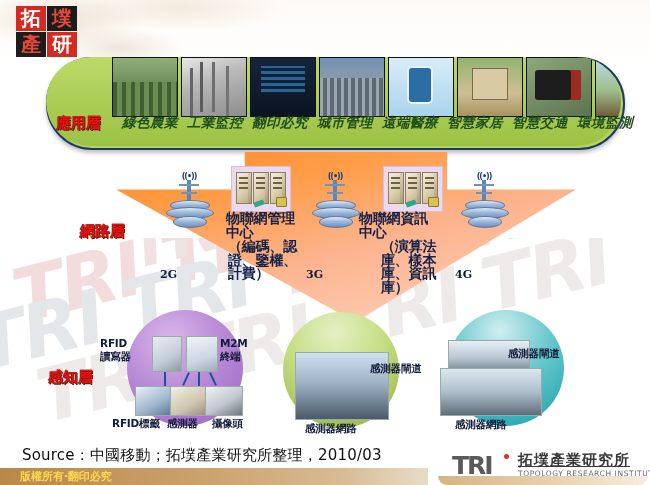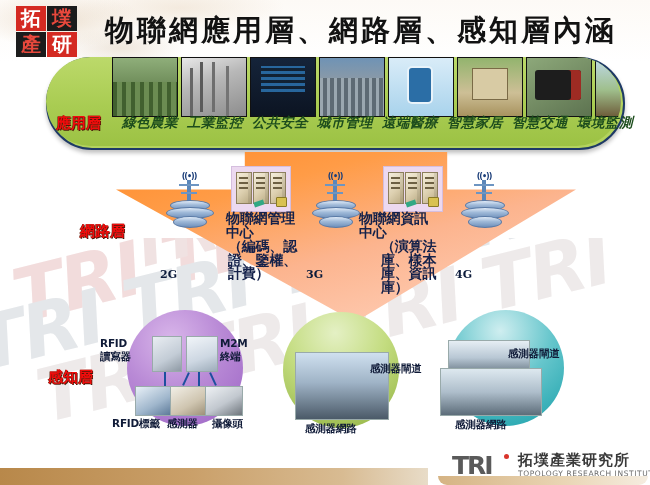--- a/index.html
+++ b/index.html
@@ -173,21 +173,21 @@
     font-size:11px;font-weight:bold;color:#ffd84d;white-space:nowrap;
   }
   
   .tri{position:absolute;left:452px;top:452px;width:190px;height:30px;}
   .tri-mark{position:absolute;left:0;top:1px;
     font-family:"DejaVu Sans","Liberation Sans",sans-serif;
     font-weight:bold;font-size:25px;color:#5a5a5a;letter-spacing:-2px;line-height:25px;}
   .tri-dot{position:absolute;left:52px;top:2px;width:5px;height:5px;border-radius:50%;background:#d9342b;}
   .tri-cn{position:absolute;left:66px;top:-1px;
     font-family:"DejaVu Serif","Liberation Serif",serif;
-    font-weight:bold;font-size:15px;color:#3a3a3a;letter-spacing:1px;white-space:nowrap;}
+    font-weight:bold;font-size:15px;color:#3a3a3a;letter-spacing:1px;white-space:nowrap;text-decoration:underline;}
   .tri-en{position:absolute;left:66px;top:17px;
     font-family:"DejaVu Sans","Liberation Sans",sans-serif;
     font-size:7.5px;color:#6a6a6a;letter-spacing:.6px;white-space:nowrap;}
   .tri-sweep{position:absolute;left:-14px;top:24px;width:210px;height:9px;
     background:linear-gradient(90deg,#c79a5a 0%,#e2c79b 60%,#f2e7d6 100%);
     border-radius:0 0 40px 40px;opacity:.75;}
 </style>
 </head>
 <body>
 
@@ -202,41 +202,40 @@
     <div class="wm-row wm-d">TRI TRI TRI</div>
   </div>
 
   <div class="logo">
     <div class="cell c1">拓</div>
     <div class="cell c2">墣</div>
     <div class="cell c3">產</div>
     <div class="cell c4">研</div>
   </div>
 
-  <div class="title">物聯網應用層、網路層、感知層內涵</div>
 
   <div class="app-pill"></div>
   <div class="app-pill-inner">
     <div class="thumbs">
       <div class="thumb t-agri"></div>
       <div class="thumb t-ind"></div>
       <div class="thumb t-pub"></div>
       <div class="thumb t-city"></div>
       <div class="thumb t-med"></div>
       <div class="thumb t-home"></div>
       <div class="thumb t-tran"></div>
       <div class="thumb t-env"></div>
     </div>
   </div>
   <div class="app-row">
     <div class="layer-tag app-tag">應用層</div>
     <div class="app-items">
       <div class="app-item">綠色農業</div>
       <div class="app-item">工業監控</div>
-      <div class="app-item">公共安全</div>
+      <div class="app-item">翻印必究</div>
       <div class="app-item">城市管理</div>
       <div class="app-item">遠端醫療</div>
       <div class="app-item">智慧家居</div>
       <div class="app-item">智慧交通</div>
       <div class="app-item">環境監測</div>
     </div>
   </div>
 
   <div class="arrow-2"></div>
   <div class="layer-tag net-tag">網路層</div>
@@ -308,21 +307,23 @@
   <div class="ph" style="left:295px;top:352px;width:92px;height:66px;background:linear-gradient(180deg,#cfe0ef 0%,#9fb3c6 45%,#4b5a68 100%);"></div>
   <div class="mini-lbl" style="left:370px;top:362px;">感測器閘道</div>
   <div class="mini-lbl" style="left:305px;top:422px;">感測器網路</div>
 
   <div class="circle c-teal"></div>
   <div class="ph" style="left:448px;top:340px;width:80px;height:28px;background:linear-gradient(180deg,#e6eef4 0%,#b8c7d4 60%,#7f8f9c 100%);"></div>
   <div class="ph" style="left:440px;top:368px;width:100px;height:46px;background:linear-gradient(180deg,#dde8ef 0%,#aebecb 50%,#5d6d7a 100%);"></div>
   <div class="mini-lbl" style="left:508px;top:347px;">感測器閘道</div>
   <div class="mini-lbl" style="left:455px;top:418px;">感測器網路</div>
 
+  <div class="source">Source：中國移動；拓墣產業研究所整理，2010/03</div>
   <div class="copy-bar"></div>
+  <div class="copy-txt">版權所有‧翻印必究</div>
 
   <div class="tri">
     <div class="tri-sweep"></div>
     <div class="tri-mark">TRI</div>
     <div class="tri-dot"></div>
     <div class="tri-cn">拓墣產業研究所</div>
     <div class="tri-en">TOPOLOGY RESEARCH INSTITUTE</div>
   </div>
 
 </div>

